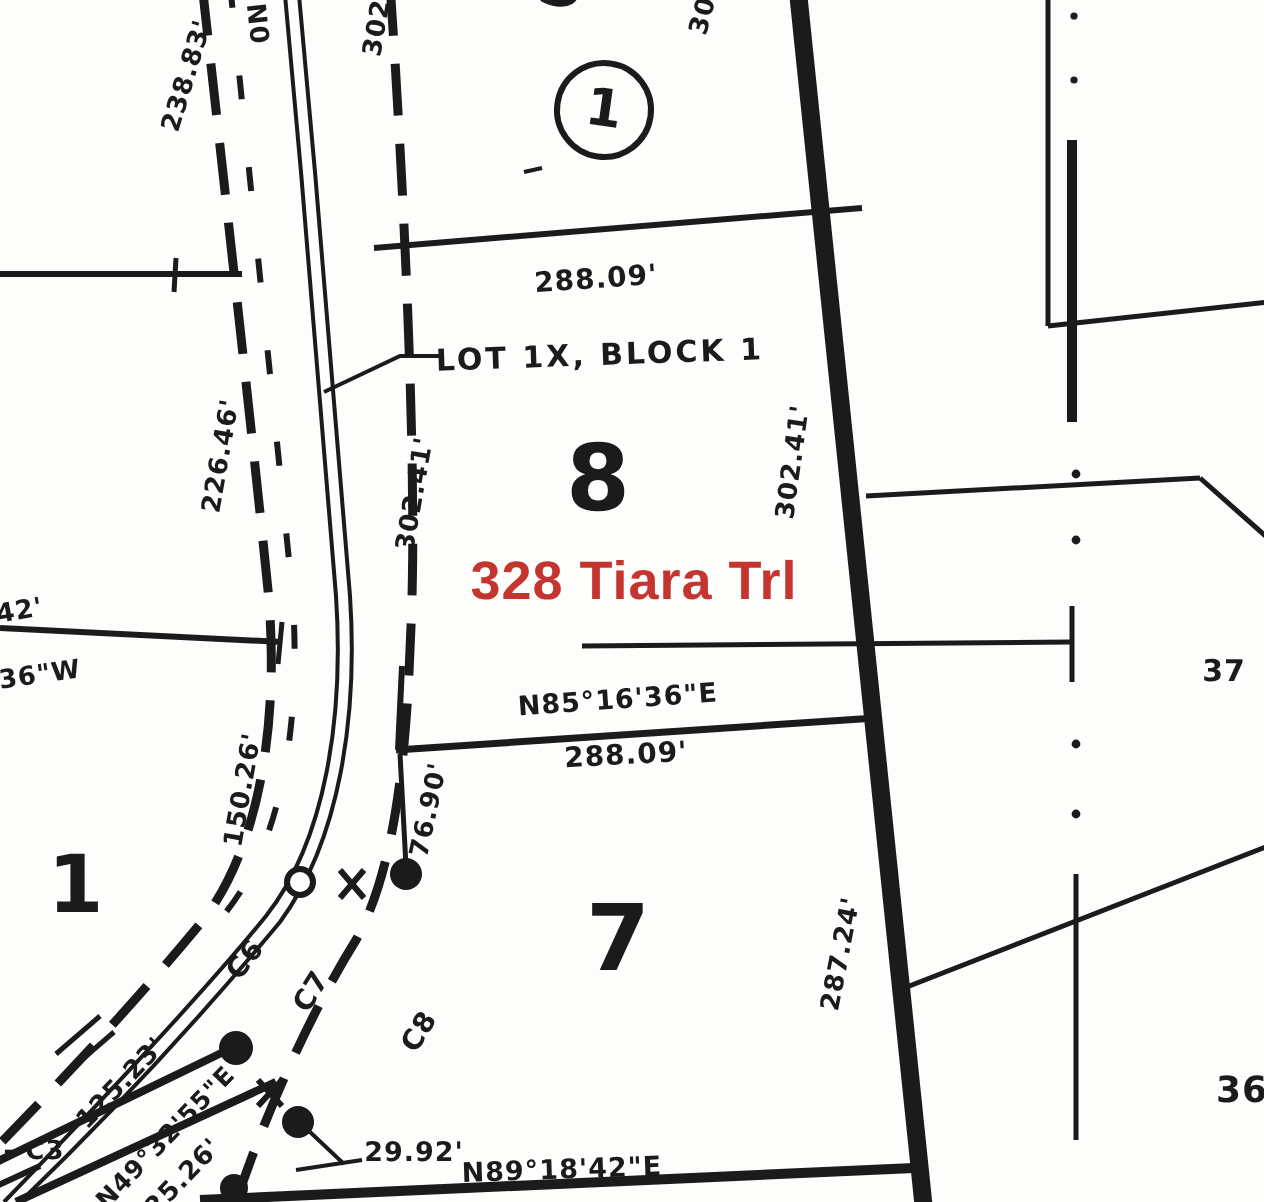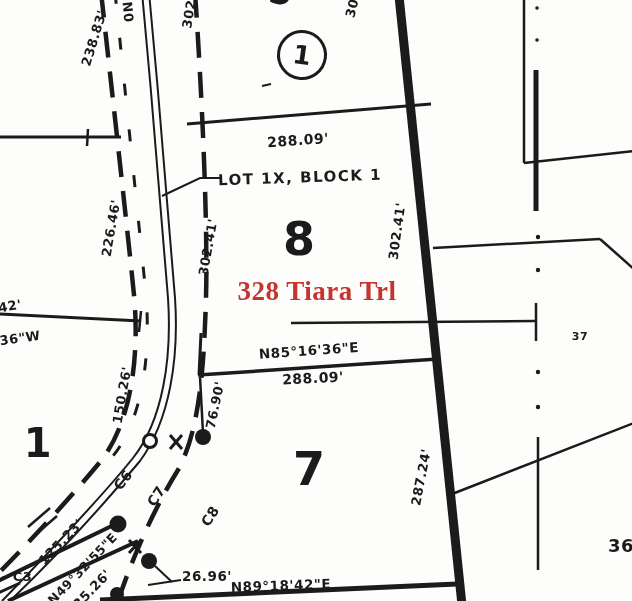--- a/index.html
+++ b/index.html
@@ -28,21 +28,21 @@
   .circled{
     position:absolute;
     width:44px;height:44px;
     border:3.5px solid #1b1b1b;
     border-radius:50%;
     display:flex;align-items:center;justify-content:center;
     font-size:26px;font-weight:bold;
     transform:rotate(8deg);
   }
   .address{
-    font-family:Liberation Serif, serif;
+    font-family:Liberation Sans, sans-serif;
     font-weight:600;
     font-size:27px;
     letter-spacing:0.5px;
     color:#c43530;
   }
   .small14{font-size:14px;}
   .clip5{font-size:34px;}
 </style>
 </head>
 <body>
@@ -144,29 +144,29 @@
   <div class="lbl" style="left:397px;top:231px;--r:-82deg">302.41'</div>
 
   <div class="lbl address" style="left: 317px; top: 291px; color: rgb(196, 53, 48);">328 Tiara Trl</div>
 
   <div class="lbl" style="left:309px;top:351px;--r:-4deg;font-size:13.5px">N85°16'36"E</div>
   <div class="lbl" style="left:313px;top:378px;--r:-3deg;font-size:14px">288.09'</div>
   <div class="lbl" style="left:215px;top:405px;--r:-78deg">76.90'</div>
 
   <div class="lbl big1" style="left:38px;top:443px">1</div>
   <div class="lbl lotnum" style="left:309px;top:469px">7</div>
-  <div class="lbl" style="left:580px;top:336px;font-size:11px">37</div>
+  <div class="lbl" style="left:612px;top:336px;font-size:15px">37</div>
   <div class="lbl" style="left:621px;top:546px;font-size:18px">36</div>
 
   <div class="lbl" style="left:421px;top:477px;--r:-79deg">287.24'</div>
 
   <div class="lbl small14" style="left:123px;top:480px;--r:-52deg">C6</div>
   <div class="lbl small14" style="left:156px;top:496px;--r:-58deg">C7</div>
   <div class="lbl small14" style="left:210px;top:516px;--r:-58deg">C8</div>
   <div class="lbl" style="left:17px;top:576px">- C3</div>
 
   <div class="lbl" style="left:61px;top:542px;--r:-46deg">125.23'</div>
   <div class="lbl" style="left:83px;top:569px;--r:-46deg;font-size:12.5px">N49°32'55"E</div>
   <div class="lbl" style="left:92px;top:589px;--r:-46deg">25.26'</div>
-  <div class="lbl" style="left:207px;top:577px;font-size:13.5px">26.96'</div>
+  <div class="lbl" style="left:207px;top:577px;font-size:13.5px">29.92'</div>
   <div class="lbl" style="left:281px;top:586px;--r:-2deg;font-size:13.5px">N89°18'42"E</div>
 
 </div>
 
 </body></html>

